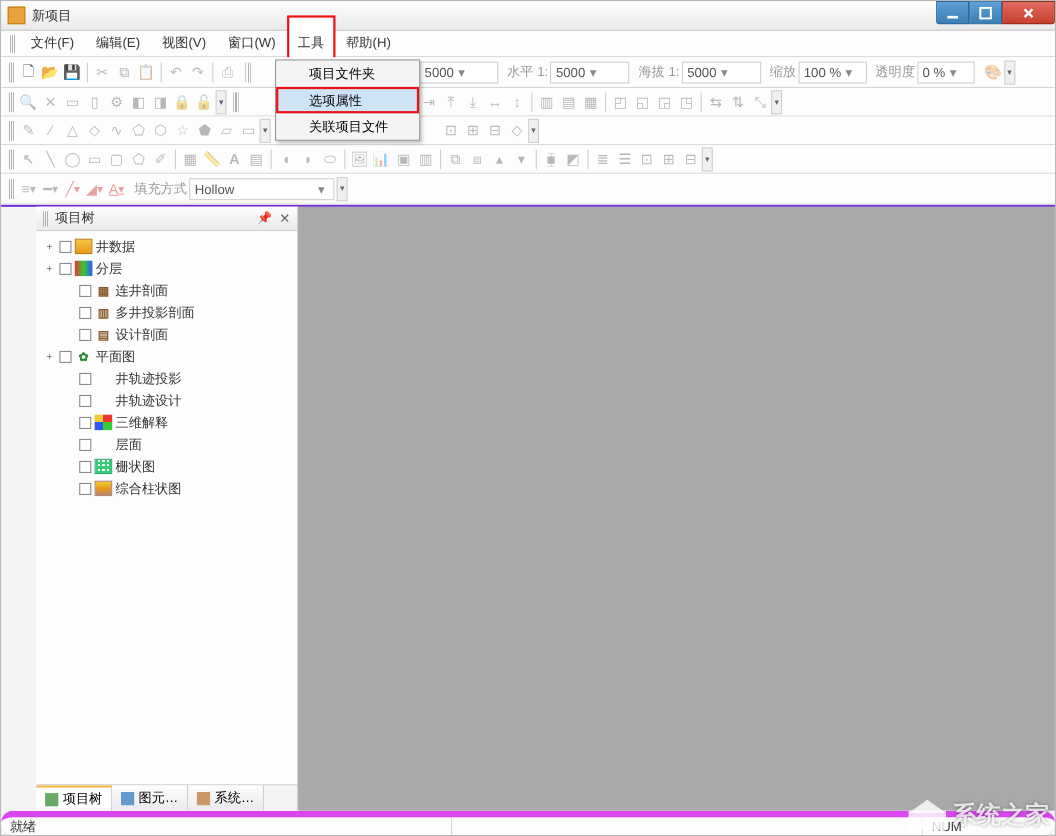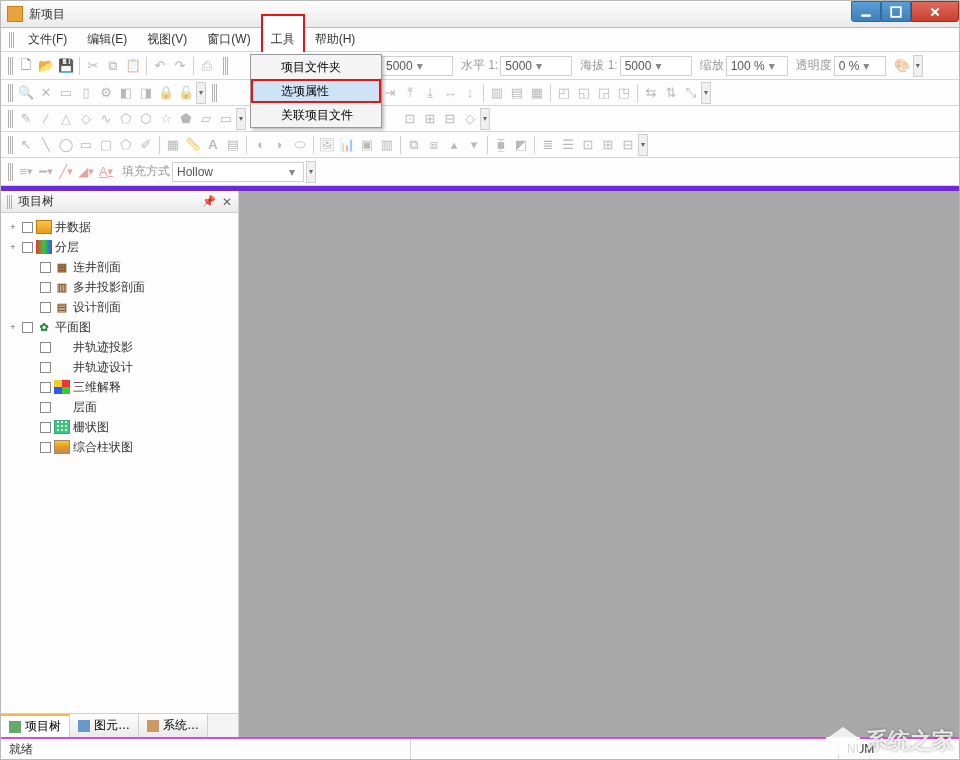--- a/index.html
+++ b/index.html
@@ -42,21 +42,21 @@
 .ico.dim { opacity: .45; }
 .sep { width: 1px; height: 18px; background: #d0d0d0; margin: 0 3px; }
 .tb .lbl { color: #999; margin: 0 2px 0 6px; font-size: 12px; }
 .tb .combo { height: 20px; border: 1px solid #cfcfcf; background: #fff; display: inline-flex; align-items: center; padding: 0 4px; font-size: 12px; color: #555; margin-right: 2px; position: relative; }
 .tb .combo .arrow { width: 14px; text-align: center; color: #888; }
 .tb .end-arrow { width: 10px; height: 22px; background: #f0f0f0; border: 1px solid #cfcfcf; display: flex; align-items: center; justify-content: center; font-size: 8px; color: #666; }
 .fill-combo { width: 132px; justify-content: space-between; }
 .glyph { font-family: "Segoe UI Symbol", Arial, sans-serif; }
 
 
-.body { flex: 1; display: flex; border-top: 5px solid #6d28d9; min-height: 0; }
+.body { flex: 1; display: flex; border-top: 2px solid #6d28d9; min-height: 0; padding-left: 32px; }
 .sidebar { width: 238px; background: #fdfdfd; border-right: 1px solid #cfcfcf; display: flex; flex-direction: column; }
 .side-head { height: 22px; border-bottom: 1px solid #cfcfcf; background: linear-gradient(#fdfdfd,#eaeaea); display: flex; align-items: center; padding: 0 6px; font-size: 12px; color: #333; }
 .side-head .grip { width: 5px; height: 14px; background: repeating-linear-gradient(90deg,#b0b0b0 0,#b0b0b0 1px,transparent 1px,transparent 2px); margin-right: 6px;}
 .side-head .sp { flex: 1; }
 .side-head .pin { font-size: 11px; color: #666; margin-right: 6px; cursor: default; }
 .side-head .x { font-size: 12px; color: #666; cursor: default; }
 .tree { flex: 1; overflow: auto; padding: 4px 2px; font-size: 12px; color: #333; }
 .tree ul { list-style: none; }
 .tree li { display: flex; align-items: center; height: 20px; }
 .tw { display: inline-flex; width: 12px; justify-content: center; color: #666; font-size: 9px; }
@@ -71,21 +71,21 @@
 .nico.col { background: linear-gradient(#ec3,#e89a1c,#b86); border:1px solid #a87; }
 .depth1 { padding-left: 4px; }
 .depth2 { padding-left: 22px; }
 .side-tabs { height: 24px; border-top: 1px solid #cfcfcf; display: flex; background: #f4f4f4; }
 .side-tab { flex: 0 0 auto; padding: 0 8px; display: flex; align-items: center; font-size: 12px; border-right: 1px solid #cfcfcf; background: linear-gradient(#fdfdfd,#eaeaea); gap: 4px; }
 .side-tab.active { background: #fff; border-top: 2px solid #f7b84a; }
 .tab-ico { width: 12px; height: 12px; display:inline-block; }
 .canvas { flex: 1; background: #a9a9a9; }
 
 
-.status { height: 22px; border-top: 2px solid #d946ef; background: #fdfdfd; display: flex; align-items: center; font-size: 12px; color: #333; }
+.status { height: 22px; border-top: 6px solid #d946ef; background: #fdfdfd; display: flex; align-items: center; font-size: 12px; color: #333; border-radius: 11px; }
 .status .cell { padding: 0 8px; border-right: 1px solid #d6d6d6; height: 100%; display: flex; align-items: center; }
 .status .wide { flex: 1; }
 
 
 .wm { position: absolute; right: 6px; bottom: 4px; color: rgba(255,255,255,.8); font-size: 22px; font-weight: bold; display: flex; align-items: center; gap: 6px; text-shadow: 0 0 3px rgba(0,0,0,.4); pointer-events: none; }
 .wm .house { width: 34px; height: 28px; position: relative; }
 .wm .house::before { content:""; position:absolute; left:0; top:10px; width:34px; height:18px; background: rgba(255,255,255,.8); }
 .wm .house::after { content:""; position:absolute; left:0; top:0; width:0; height:0; border-left:17px solid transparent; border-right:17px solid transparent; border-bottom:12px solid rgba(255,255,255,.8); }
 
 .rel { position: relative; }

